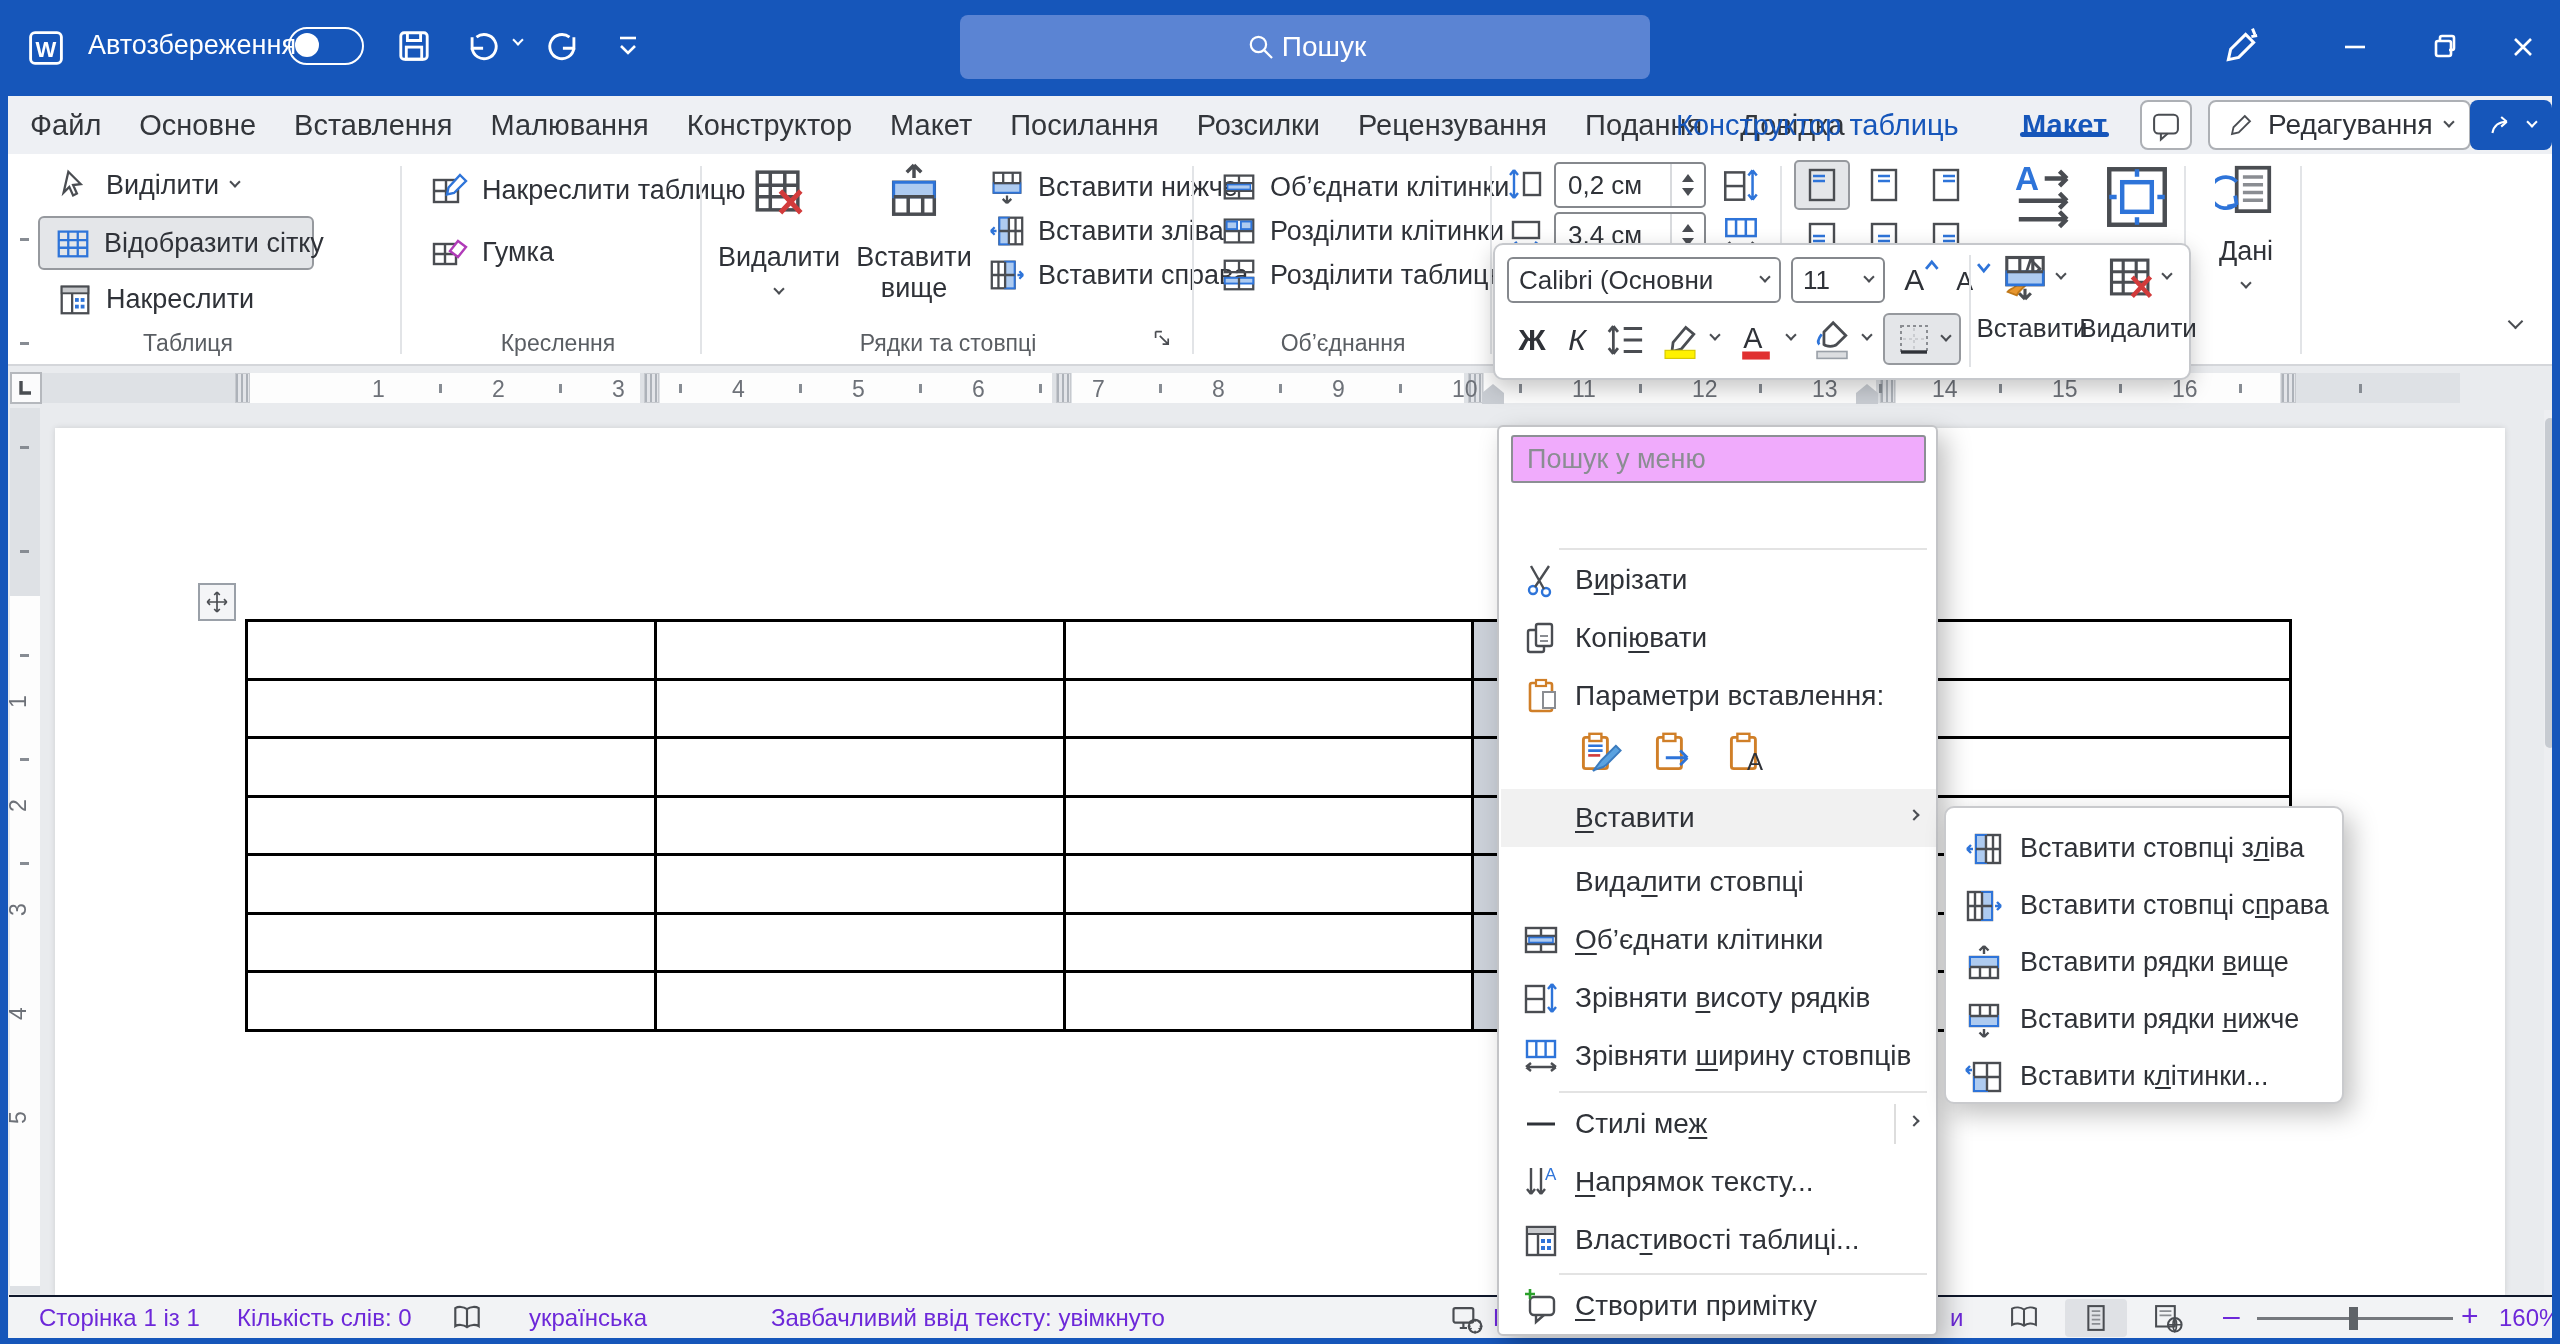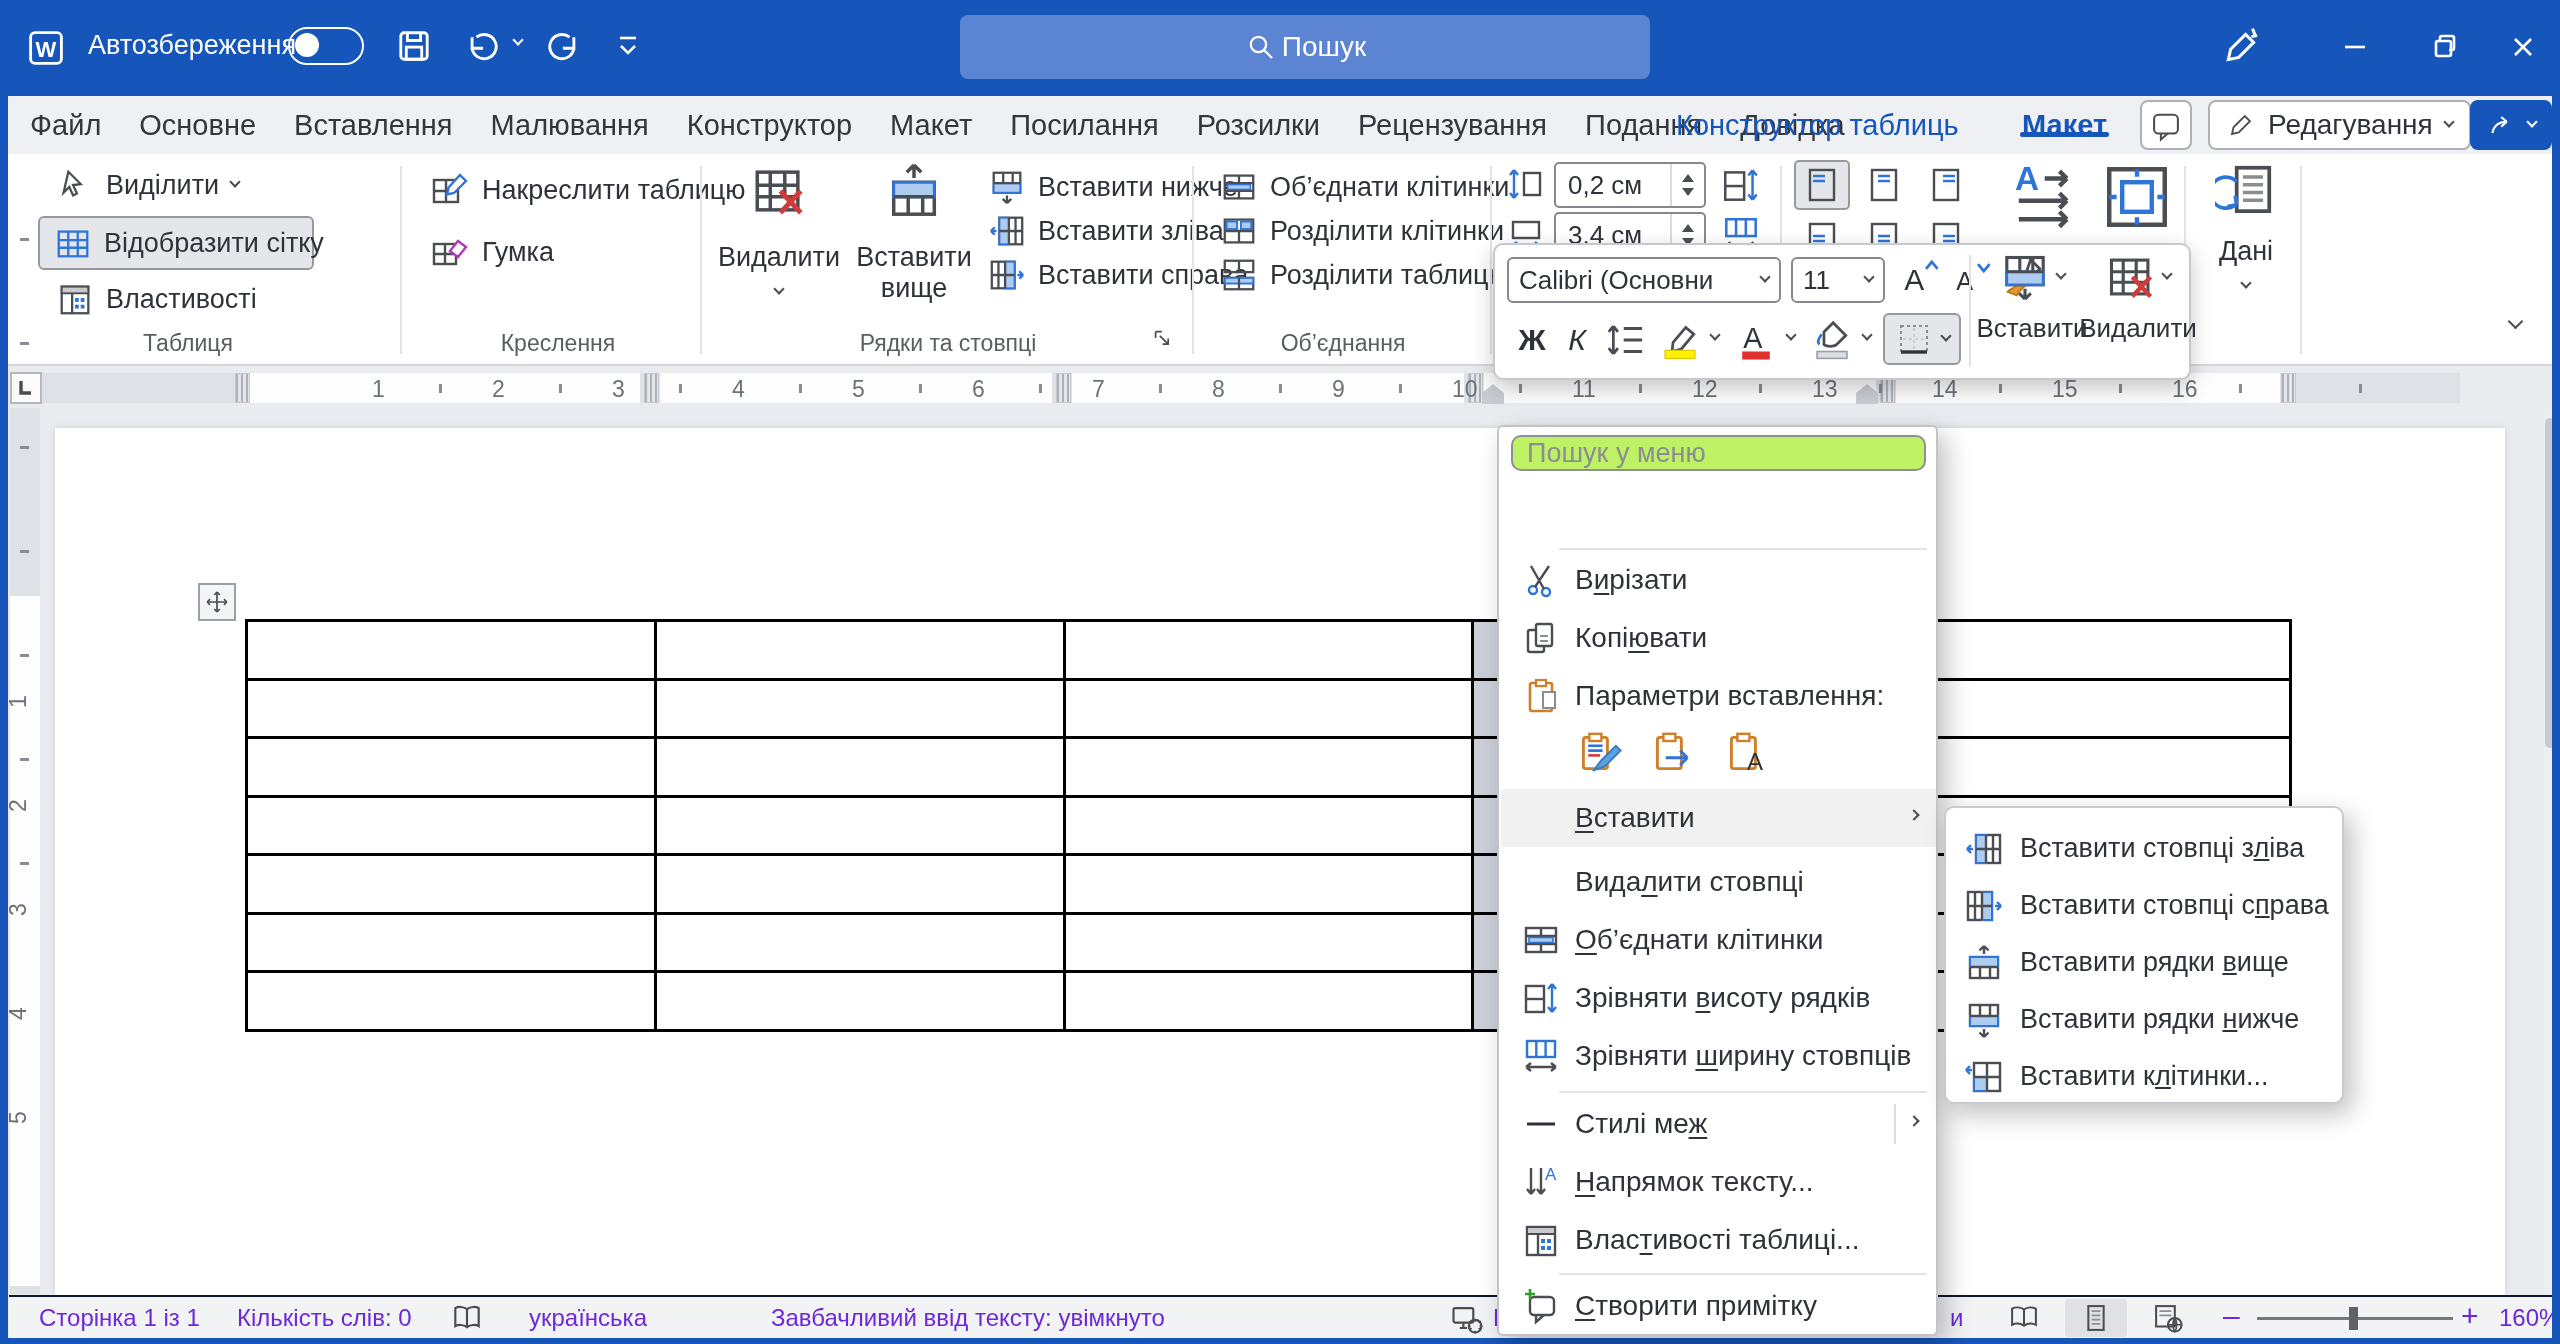--- a/index.html
+++ b/index.html
@@ -58,21 +58,21 @@
   
   #page{left:55px;top:428px;width:2450px;height:867px;background:#fff;box-shadow:0 0 6px rgba(0,0,0,.12)}
   #doc-table{position:absolute;left:245px;top:619px;width:2047px;height:413px;display:grid;grid-template-columns:repeat(5,1fr);grid-template-rows:repeat(7,1fr);border-top:3px solid #000;border-left:3px solid #000;z-index:2}
   #doc-table .cell{border-right:3px solid #000;border-bottom:3px solid #000;background:#fff}
   #doc-table .cell.sel{background:#CBD0D8}
   #tbl-handle{left:198px;top:583px;width:38px;height:38px;background:#F4F5F7;border:2px solid #9AA0A8;display:flex;align-items:center;justify-content:center;z-index:3}
   #vscroll{left:2544px;top:410px;width:12px;height:884px;background:#EDEEF1}
   #vscroll .thumb{position:absolute;left:1px;top:8px;width:10px;height:330px;background:#C7CBD1;border-radius:5px}
   
   #ctxmenu{left:1497px;top:425px;width:441px;height:911px;background:#fff;border:2px solid #C3C4C7;border-radius:6px;box-shadow:8px 10px 26px rgba(0,0,0,.25);z-index:50}
-  #menu-search{position:absolute;left:12px;top:8px;width:415px;height:36px;border:2px solid #8C8F94;border-radius:10px;font-size:27px;padding:0 14px;color:#4a4d52;font-family:"Liberation Sans",sans-serif;background:#bef264}
+  #menu-search{position:absolute;left:12px;top:8px;width:415px;height:48px;border:2px solid #8C8F94;border-radius:3px;font-size:27px;padding:0 14px;color:#4a4d52;font-family:"Liberation Sans",sans-serif;background:#f0abfc}
   #menu-search::placeholder{color:#8a8d92}
   .mi{position:absolute;left:2px;width:435px;height:58px;display:flex;align-items:center;font-size:28px;color:#2F3238;white-space:nowrap}
   .mi .mic{width:44px;margin-left:18px;display:flex;justify-content:center}
   .mi .mlab{margin-left:12px}
   .mi.hl{background:#F1F1F1}
   .mi .marr{margin-left:auto;margin-right:18px;display:flex;align-items:center;gap:14px}
   .msep{position:absolute;left:60px;width:368px;height:2px;background:#E3E3E3}
   .mi u{text-underline-offset:4px}
   .paste-row{position:absolute;left:74px;display:flex;gap:22px}
   .paste-row .pbtn{width:52px;height:52px;display:flex;align-items:center;justify-content:center;border-radius:4px}
@@ -239,21 +239,21 @@
         <svg viewBox="0 0 40 40" width="38" height="38">
           <rect x="6" y="7" width="28" height="28" stroke="#4a4d52" stroke-width="2.4" fill="none"></rect>
           <rect x="6" y="7" width="28" height="7" fill="#C8CACD" stroke="#4a4d52" stroke-width="2"></rect>
           <path d="M17 14 v21" stroke="#4a4d52" stroke-width="2.4" fill="none"></path>
           <rect x="20" y="19" width="4" height="4" fill="#2E74D9"></rect>
           <rect x="26" y="19" width="4" height="4" fill="#2E74D9"></rect>
           <rect x="20" y="26" width="4" height="4" fill="#2E74D9"></rect>
           <rect x="26" y="26" width="4" height="4" fill="#2E74D9"></rect>
         </svg>
       </span>
-    <span>Властивості</span>
+    <span>Накреслити</span>
   </div>
   <div class="glabel" style="left:100px;width:160px">Таблиця</div>
   <div class="gdiv" style="left:392px"></div>
 
   <div class="rbtn" style="left:422px;top:16px">
     <span class="ic">
         <svg viewBox="0 0 40 40" width="40" height="40">
           <rect x="4" y="10" width="24" height="22" stroke="#4a4d52" stroke-width="2.4" fill="none"></rect>
           <path d="M4 21 h24 M16 10 v22" stroke="#4a4d52" stroke-width="2.4" fill="none"></path>
           <path d="M30 5 l6 6 -12 12 -7 1.5 1.5 -7 z" fill="#fff" stroke="#2E74D9" stroke-width="2.4"></path>

